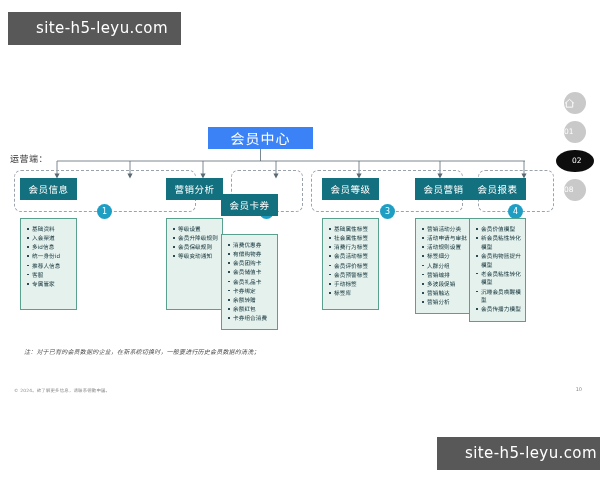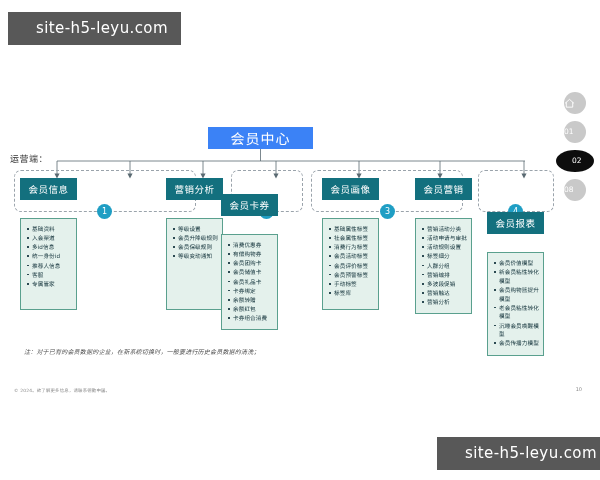--- a/index.html
+++ b/index.html
@@ -317,21 +317,21 @@
         <li>会员礼品卡</li>
         <li>卡券绑定</li>
         <li>余额转赠</li>
         <li>余额红包</li>
         <li>卡券组合消费</li>
       </ul>
     </div>
   </div>
 
   <div class="column" style="left:322px;">
-    <div class="col-head">会员画像</div>
+    <div class="col-head">会员等级</div>
     <div class="col-body">
       <ul>
         <li>基础属性标签</li>
         <li>社会属性标签</li>
         <li>消费行为标签</li>
         <li>会员活动标签</li>
         <li>会员评价标签</li>
         <li>会员预警标签</li>
         <li>手动标签</li>
         <li>标签库</li>
@@ -349,21 +349,21 @@
         <li>标签细分</li>
         <li>人群分组</li>
         <li>营销编排</li>
         <li>多波段促销</li>
         <li>营销触达</li>
         <li>营销分析</li>
       </ul>
     </div>
   </div>
 
-  <div class="column" style="left:487px;margin-top:34px;">
+  <div class="column" style="left:469px;">
     <div class="col-head">会员报表</div>
     <div class="col-body">
       <ul>
         <li>会员价值模型</li>
         <li>新会员粘性转化模型</li>
         <li>会员购物篮提升模型</li>
         <li>老会员粘性转化模型</li>
         <li>沉睡会员唤醒模型</li>
         <li>会员传播力模型</li>
       </ul>

